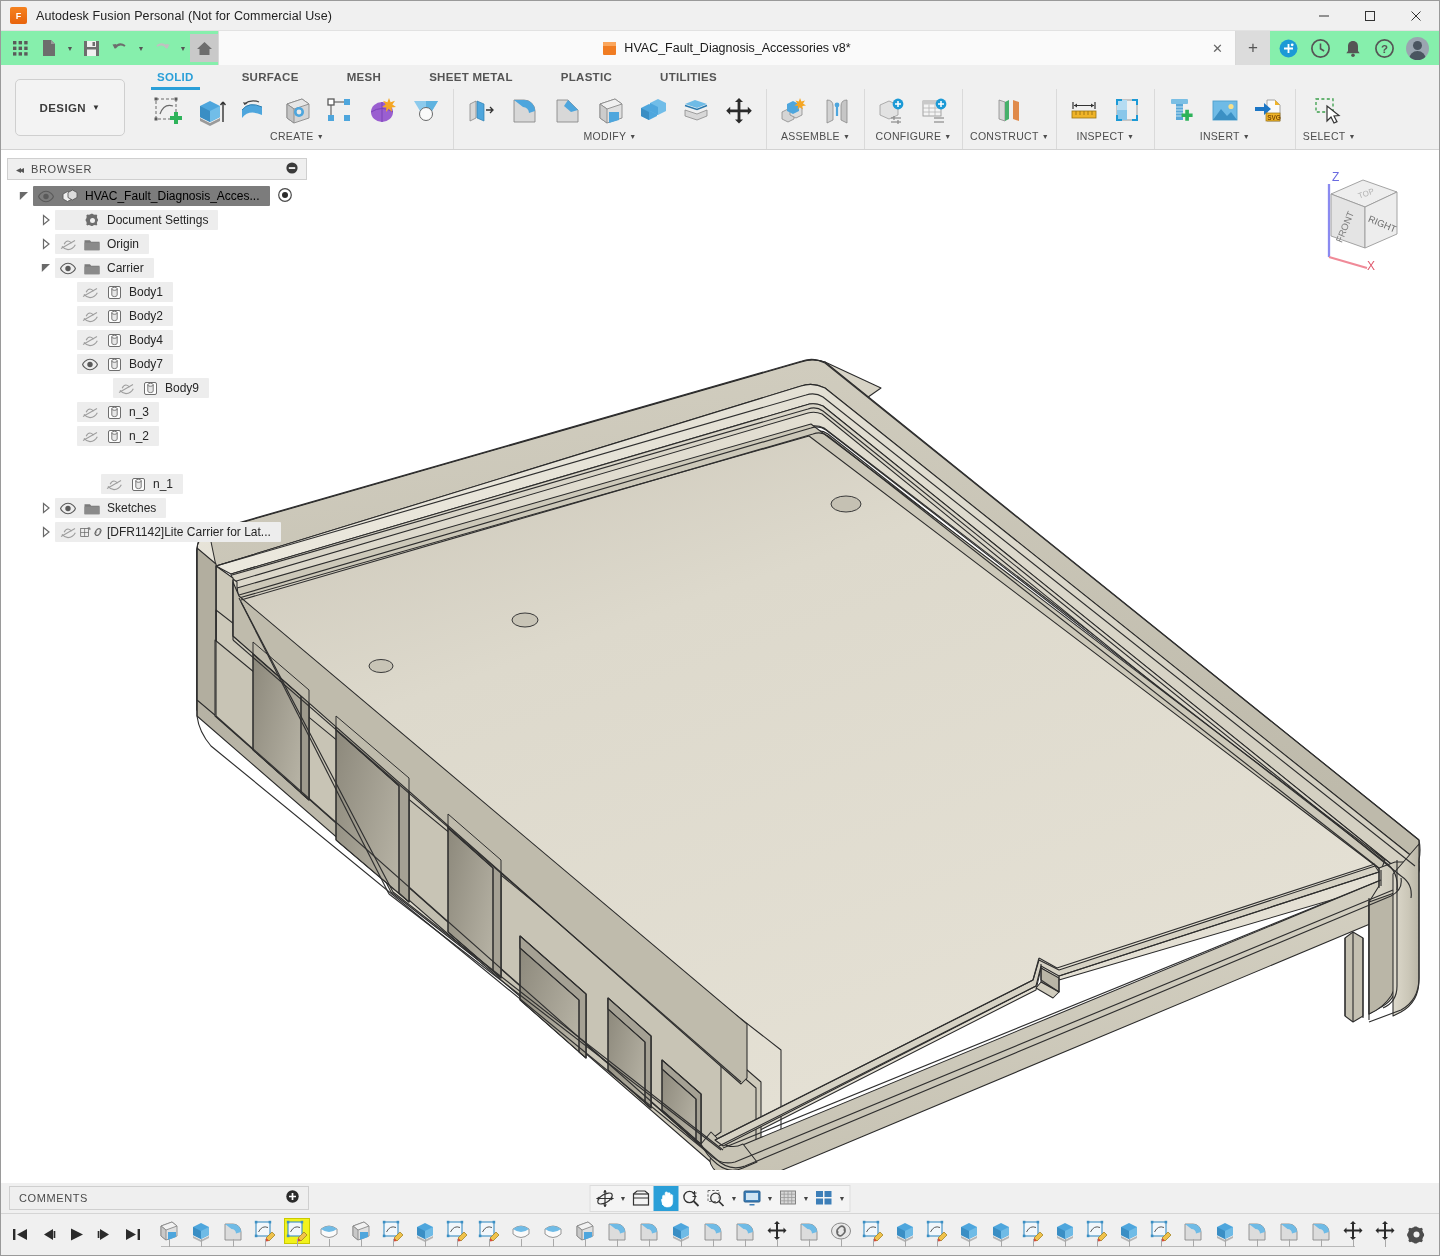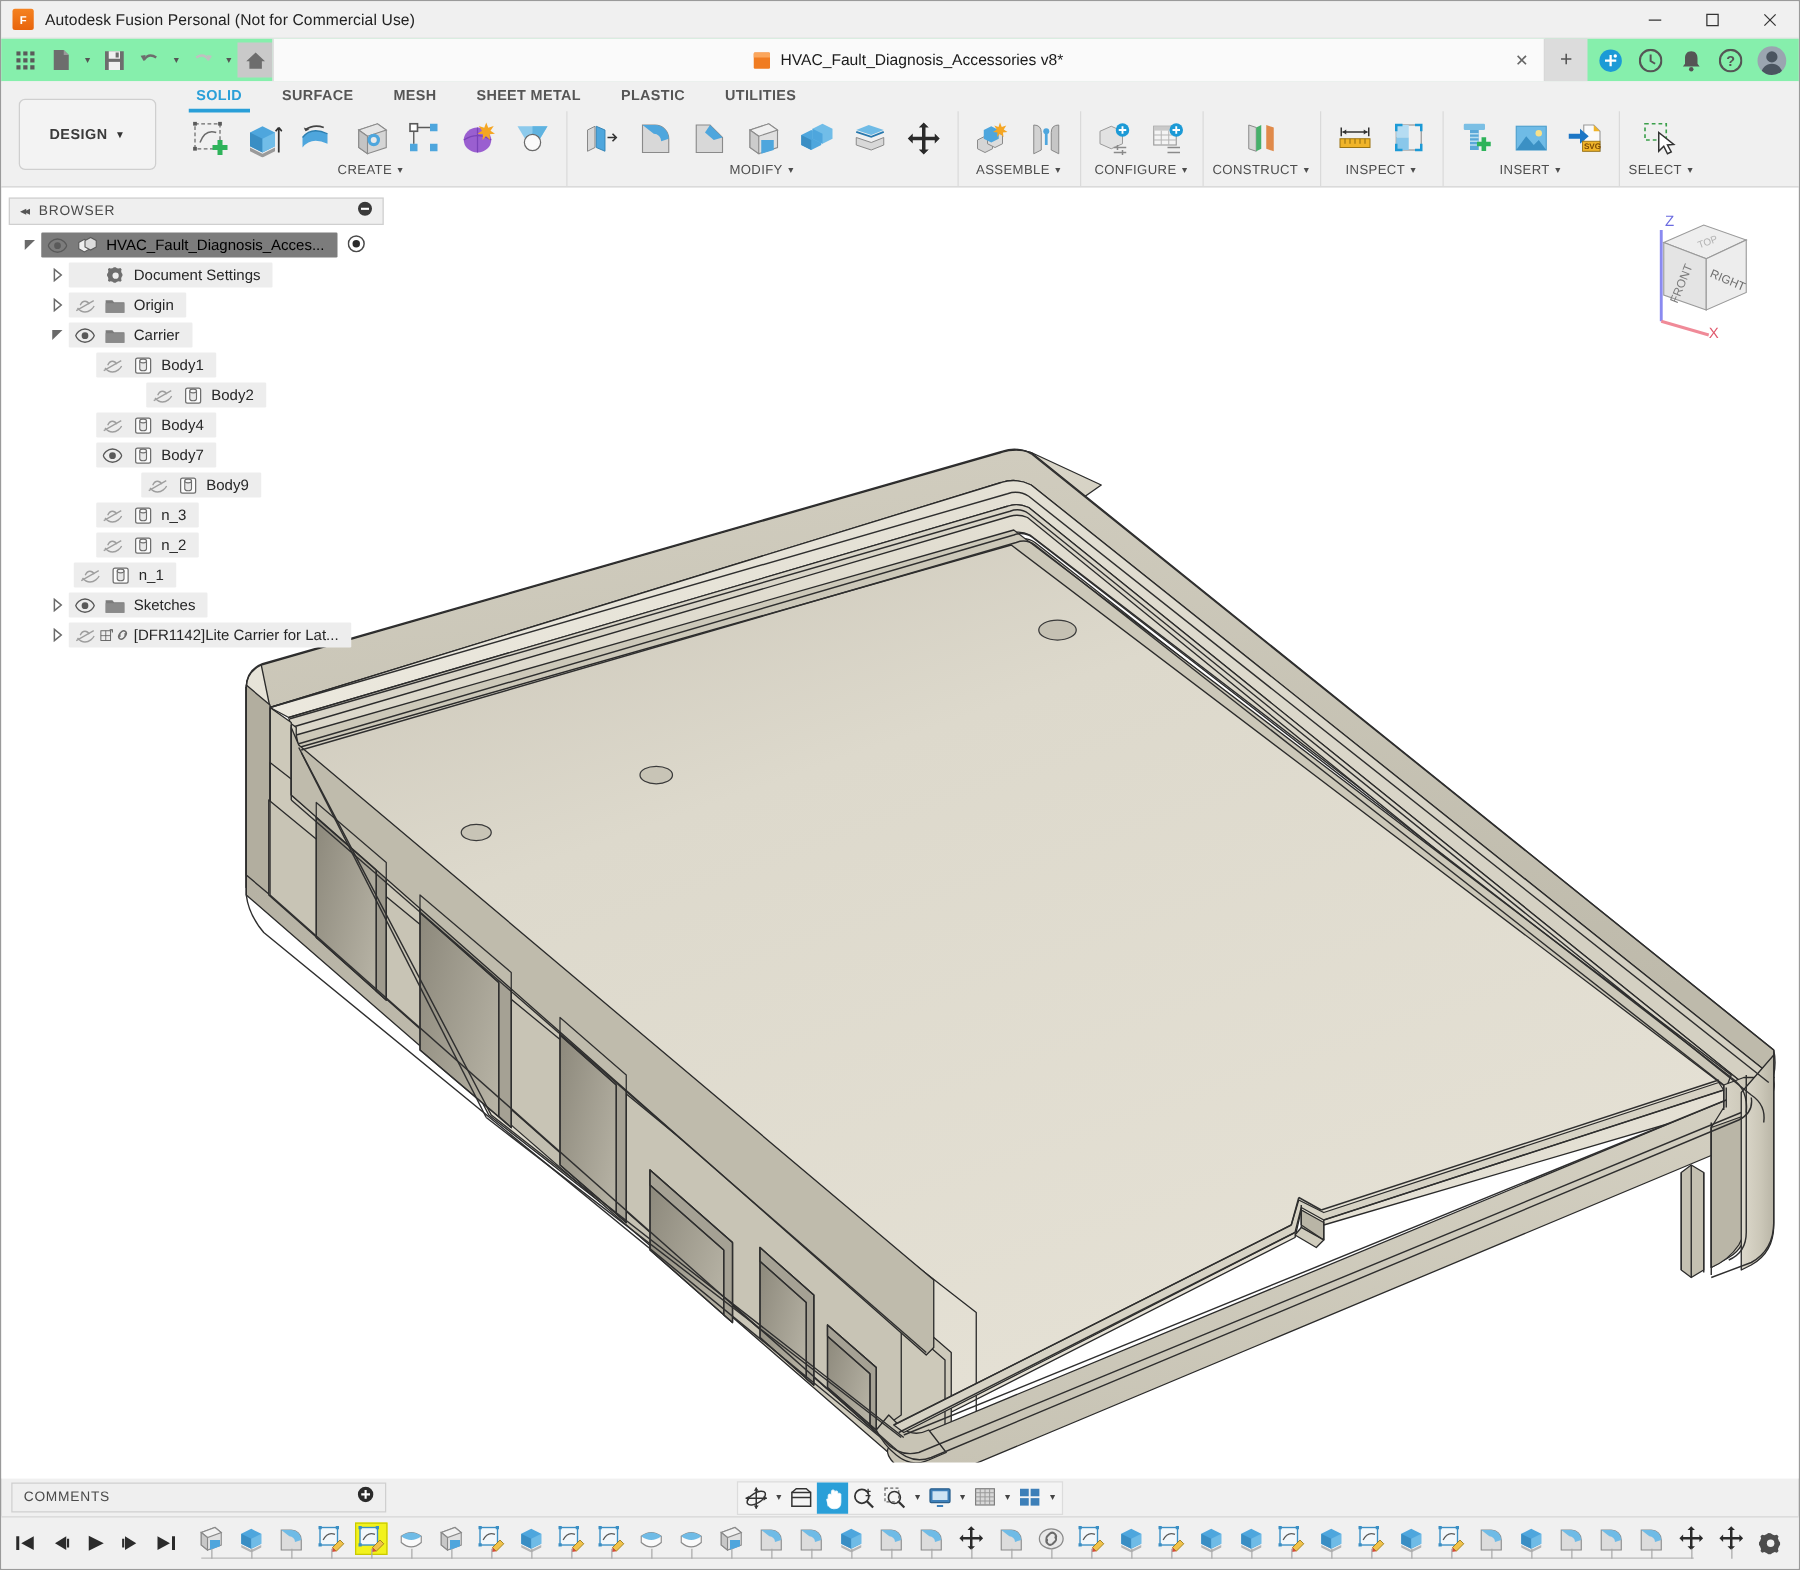--- a/index.html
+++ b/index.html
@@ -103,21 +103,21 @@
   .design-btn {
     width: 110px; height: 57px; margin: 14px 10px 0 14px;
     border: 1px solid #cfcfcf; border-radius: 5px; background: #f3f3f3;
     display: flex; align-items: center; justify-content: center; gap: 6px;
     font-size: 11.5px; font-weight: bold; color: #3b3b3b; letter-spacing: .4px;
   }
   .design-caret { font-size: 8px; color: #333; }
 
   .ribbon-main { flex: 1; display: flex; flex-direction: column; }
   .tabs {
-    height: 24px; display: flex; align-items: flex-end; gap: 0px; padding-left: 6px;
+    height: 24px; display: flex; align-items: flex-end; gap: 16px; padding-left: 6px;
   }
   .rtab {
     padding: 0 16px; height: 24px; font-size: 11.5px; font-weight: bold;
     color: #555; letter-spacing: .3px; display: flex; align-items: center;
     position: relative;
   }
   .rtab.active { color: #2a9fd8; }
   .rtab.active::after {
     content: ''; position: absolute; left: 10px; right: 10px; bottom: -1px;
     height: 3px; background: #2a9fd8;
@@ -1006,57 +1006,57 @@
               <span class="tico">
                 <svg width="15" height="15" viewBox="0 0 15 15">
                   <rect x="1.5" y="1.5" width="12" height="12" rx="1.5" fill="#fdfdfd" stroke="#6e6e6e" stroke-width="1"></rect>
    <path d="M4.8 3.8 h5.4 v6.2 a2.7 1.6 0 0 1 -5.4 0 z" fill="#e8e8e8" stroke="#6e6e6e" stroke-width="0.9"></path>
    <ellipse cx="7.5" cy="3.8" rx="2.7" ry="1.5" fill="#f5f5f5" stroke="#6e6e6e" stroke-width="0.9"></ellipse>
                 </svg>
               </span>
               <span class="nlabel">Body1</span>
             </span>
           </div>
-          <div class="node" style="padding-left: 58px; margin-left: 40px;">
-            <span class="arrow"></span>
-            <span class="pill">
-              <span class="eye">
-                <svg width="16" height="13" viewBox="0 0 16 13">
-                  <path d="M2 8.4 C3.6 10.3 5.7 11.6 8 11.6 C11.6 11.6 14.4 8.6 15.3 6.8" fill="none" stroke="#9e9e9e" stroke-width="1.1"></path>
-   <path d="M1 10.5 L15 2.5" stroke="#9e9e9e" stroke-width="1.1"></path>
-   <path d="M4.2 6.2 C5 4.2 6.4 3 8 3 c1.4 0 2.6 0.9 3.4 2.3" fill="none" stroke="#9e9e9e" stroke-width="1.1"></path>
-                </svg>
-              </span>
-              <span class="tico">
-                <svg width="15" height="15" viewBox="0 0 15 15">
-                  <rect x="1.5" y="1.5" width="12" height="12" rx="1.5" fill="#fdfdfd" stroke="#6e6e6e" stroke-width="1"></rect>
-   <path d="M4.8 3.8 h5.4 v6.2 a2.7 1.6 0 0 1 -5.4 0 z" fill="#e8e8e8" stroke="#6e6e6e" stroke-width="0.9"></path>
-   <ellipse cx="7.5" cy="3.8" rx="2.7" ry="1.5" fill="#f5f5f5" stroke="#6e6e6e" stroke-width="0.9"></ellipse>
-                </svg>
-              </span>
-              <span class="nlabel">Body2</span>
-            </span>
-          </div>
           <div class="node" style="padding-left: 58px;">
             <span class="arrow"></span>
             <span class="pill">
               <span class="eye">
                 <svg width="16" height="13" viewBox="0 0 16 13">
                   <path d="M2 8.4 C3.6 10.3 5.7 11.6 8 11.6 C11.6 11.6 14.4 8.6 15.3 6.8" fill="none" stroke="#9e9e9e" stroke-width="1.1"></path>
    <path d="M1 10.5 L15 2.5" stroke="#9e9e9e" stroke-width="1.1"></path>
    <path d="M4.2 6.2 C5 4.2 6.4 3 8 3 c1.4 0 2.6 0.9 3.4 2.3" fill="none" stroke="#9e9e9e" stroke-width="1.1"></path>
                 </svg>
               </span>
               <span class="tico">
                 <svg width="15" height="15" viewBox="0 0 15 15">
                   <rect x="1.5" y="1.5" width="12" height="12" rx="1.5" fill="#fdfdfd" stroke="#6e6e6e" stroke-width="1"></rect>
    <path d="M4.8 3.8 h5.4 v6.2 a2.7 1.6 0 0 1 -5.4 0 z" fill="#e8e8e8" stroke="#6e6e6e" stroke-width="0.9"></path>
    <ellipse cx="7.5" cy="3.8" rx="2.7" ry="1.5" fill="#f5f5f5" stroke="#6e6e6e" stroke-width="0.9"></ellipse>
                 </svg>
               </span>
+              <span class="nlabel">Body2</span>
+            </span>
+          </div>
+          <div class="node" style="padding-left: 58px;">
+            <span class="arrow"></span>
+            <span class="pill">
+              <span class="eye">
+                <svg width="16" height="13" viewBox="0 0 16 13">
+                  <path d="M2 8.4 C3.6 10.3 5.7 11.6 8 11.6 C11.6 11.6 14.4 8.6 15.3 6.8" fill="none" stroke="#9e9e9e" stroke-width="1.1"></path>
+   <path d="M1 10.5 L15 2.5" stroke="#9e9e9e" stroke-width="1.1"></path>
+   <path d="M4.2 6.2 C5 4.2 6.4 3 8 3 c1.4 0 2.6 0.9 3.4 2.3" fill="none" stroke="#9e9e9e" stroke-width="1.1"></path>
+                </svg>
+              </span>
+              <span class="tico">
+                <svg width="15" height="15" viewBox="0 0 15 15">
+                  <rect x="1.5" y="1.5" width="12" height="12" rx="1.5" fill="#fdfdfd" stroke="#6e6e6e" stroke-width="1"></rect>
+   <path d="M4.8 3.8 h5.4 v6.2 a2.7 1.6 0 0 1 -5.4 0 z" fill="#e8e8e8" stroke="#6e6e6e" stroke-width="0.9"></path>
+   <ellipse cx="7.5" cy="3.8" rx="2.7" ry="1.5" fill="#f5f5f5" stroke="#6e6e6e" stroke-width="0.9"></ellipse>
+                </svg>
+              </span>
               <span class="nlabel">Body4</span>
             </span>
           </div>
           <div class="node" style="padding-left: 58px;">
             <span class="arrow"></span>
             <span class="pill">
               <span class="eye">
                 <svg width="16" height="13" viewBox="0 0 16 13">
                   <path d="M8 1.2 C12.2 1.2 15 5 15.4 6.5 C15 8 12.2 11.8 8 11.8 C3.8 11.8 1 8 0.6 6.5 C1 5 3.8 1.2 8 1.2 Z" fill="none" stroke="#5a5a5a" stroke-width="1.1"></path>
    <circle cx="8" cy="6.5" r="2.7" fill="#5a5a5a"></circle>
@@ -1125,21 +1125,21 @@
               <span class="tico">
                 <svg width="15" height="15" viewBox="0 0 15 15">
                   <rect x="1.5" y="1.5" width="12" height="12" rx="1.5" fill="#fdfdfd" stroke="#6e6e6e" stroke-width="1"></rect>
    <path d="M4.8 3.8 h5.4 v6.2 a2.7 1.6 0 0 1 -5.4 0 z" fill="#e8e8e8" stroke="#6e6e6e" stroke-width="0.9"></path>
    <ellipse cx="7.5" cy="3.8" rx="2.7" ry="1.5" fill="#f5f5f5" stroke="#6e6e6e" stroke-width="0.9"></ellipse>
                 </svg>
               </span>
               <span class="nlabel">n_2</span>
             </span>
           </div>
-          <div class="node" style="padding-left: 40px;">
+          <div class="node" style="padding-left: 82px; margin-top: 24px;">
             <span class="arrow"></span>
             <span class="pill">
               <span class="eye">
                 <svg width="16" height="13" viewBox="0 0 16 13">
                   <path d="M2 8.4 C3.6 10.3 5.7 11.6 8 11.6 C11.6 11.6 14.4 8.6 15.3 6.8" fill="none" stroke="#9e9e9e" stroke-width="1.1"></path>
    <path d="M1 10.5 L15 2.5" stroke="#9e9e9e" stroke-width="1.1"></path>
    <path d="M4.2 6.2 C5 4.2 6.4 3 8 3 c1.4 0 2.6 0.9 3.4 2.3" fill="none" stroke="#9e9e9e" stroke-width="1.1"></path>
                 </svg>
               </span>
               <span class="tico">

